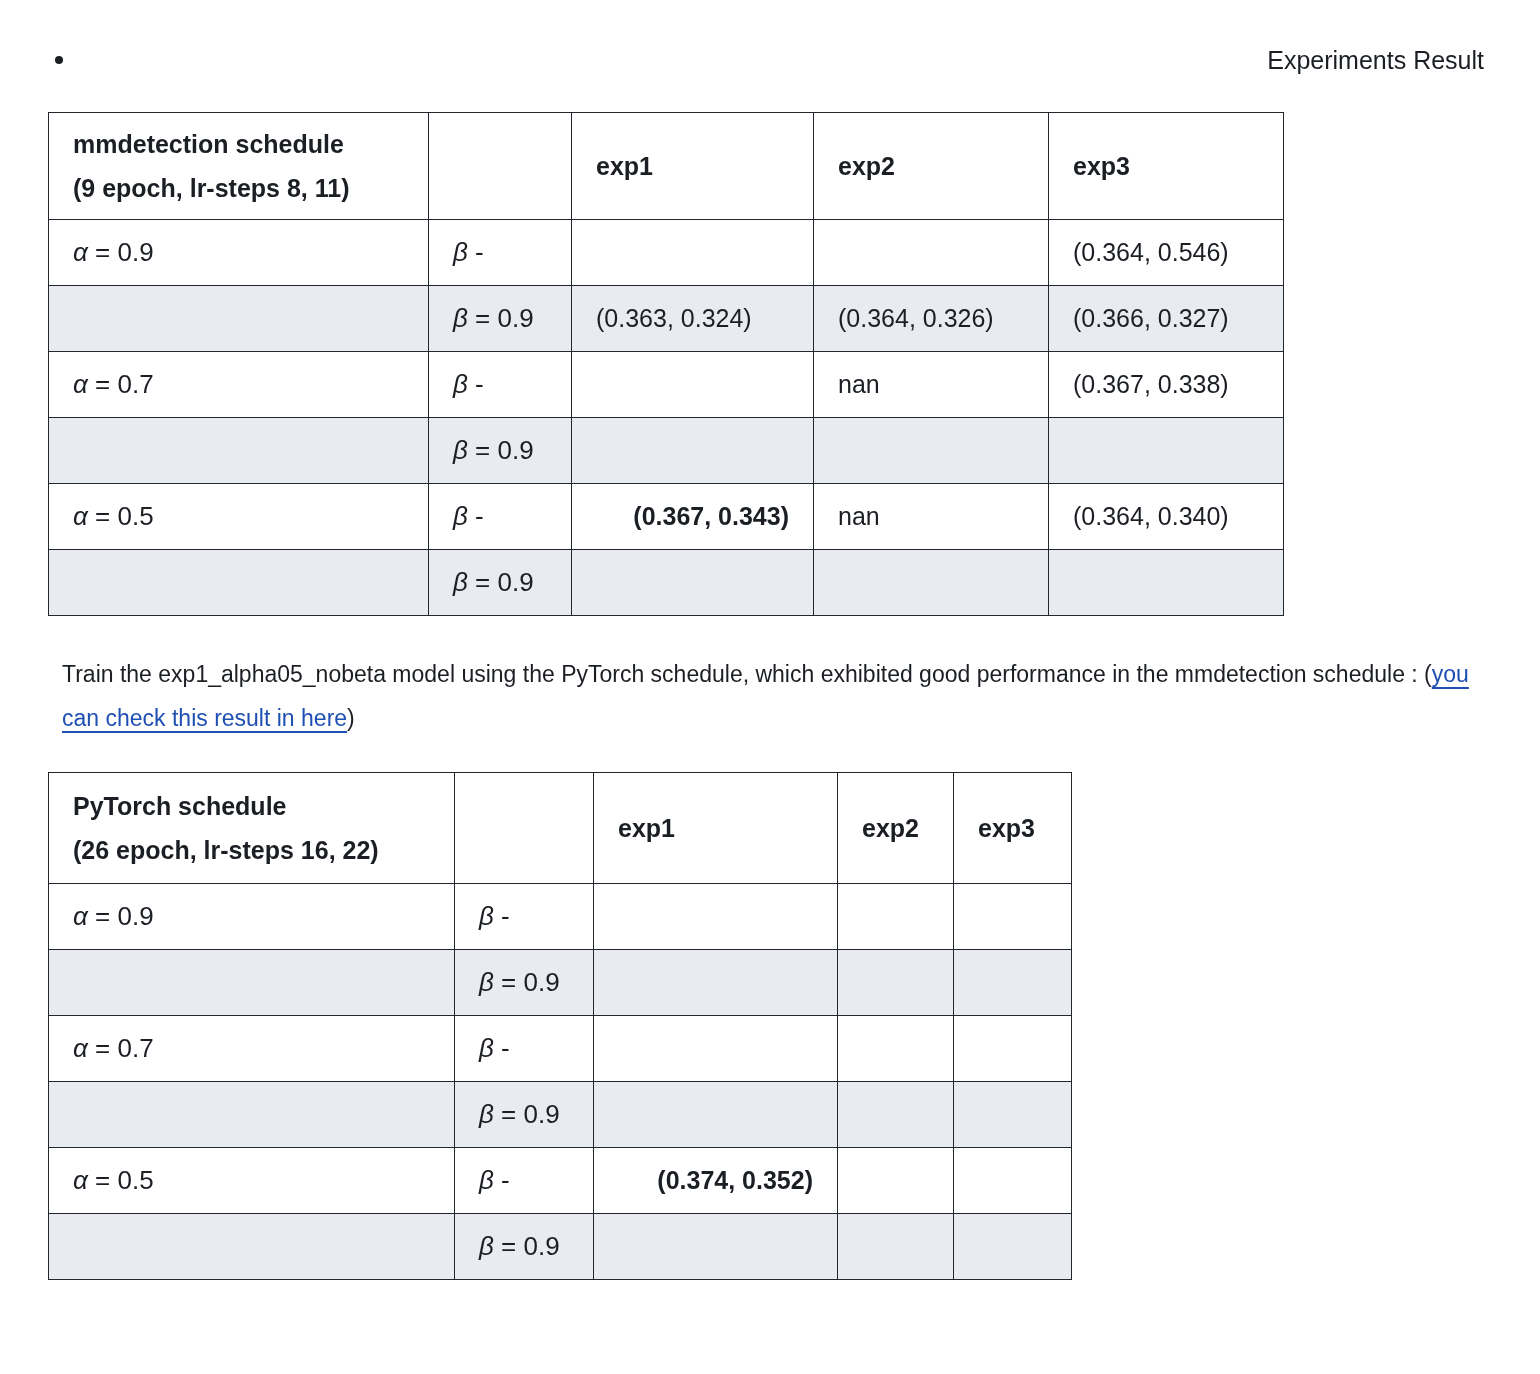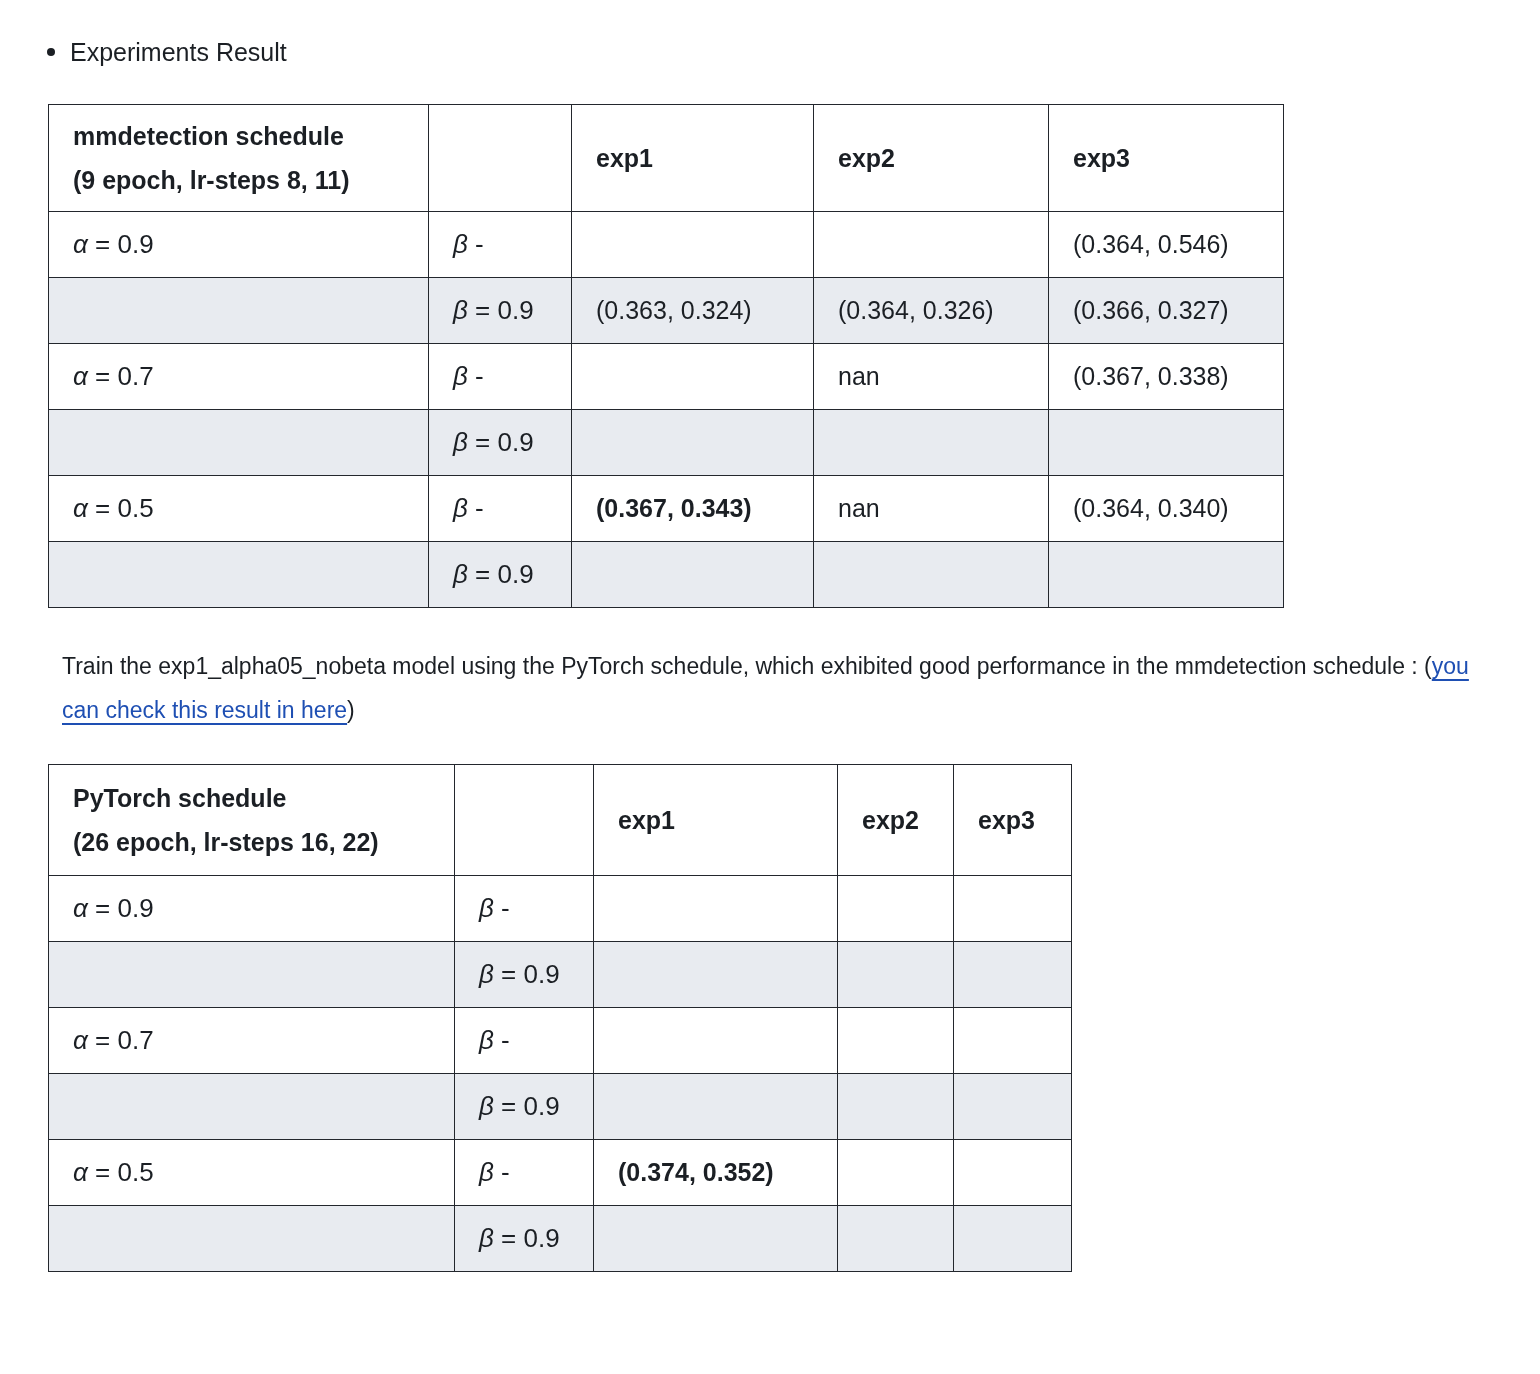--- a/index.html
+++ b/index.html
@@ -14,22 +14,23 @@
     min-height:1374px;
     font-family:"Liberation Sans", sans-serif;
     color:var(--text-color);
     box-sizing:border-box;
   }
   .page{
     padding:24px 40px 40px 36px;
   }
   ul.doc-list{
     list-style:none;
-    margin:8px;
+    margin:16px;
     padding:0;
+    text-align:right;
   }
   ul.doc-list > li{
     position:relative;
     padding-left:26px;
     font-size:25px;
     line-height:40px;
   }
   ul.doc-list > li::before{
     content:"";
     position:absolute;
@@ -56,21 +57,21 @@
   table.results-table td{
     border:1.5px solid var(--border-color);
     padding:0 24px;
     vertical-align:middle;
     font-size:25px;
     text-align:left;
     overflow:hidden;
   }
   table.results-table th{font-weight:bold;}
   table.results-table td{height:65px;font-weight:normal;}
-  table.results-table td.bold{font-weight:bold;}
+  table.results-table td.bold{font-weight:bold;text-align:right;}
   .t1 .header-row th{height:106px;}
   .t2 .header-row th{height:110px;}
   .title-cell div{line-height:44px;}
   tr.shaded td{background:var(--row-shade);}
   .math{
     font-family:Liberation Sans, sans-serif;
     font-size:26px;
   }
   .math i{font-style:italic;}
   .doc-paragraph{

